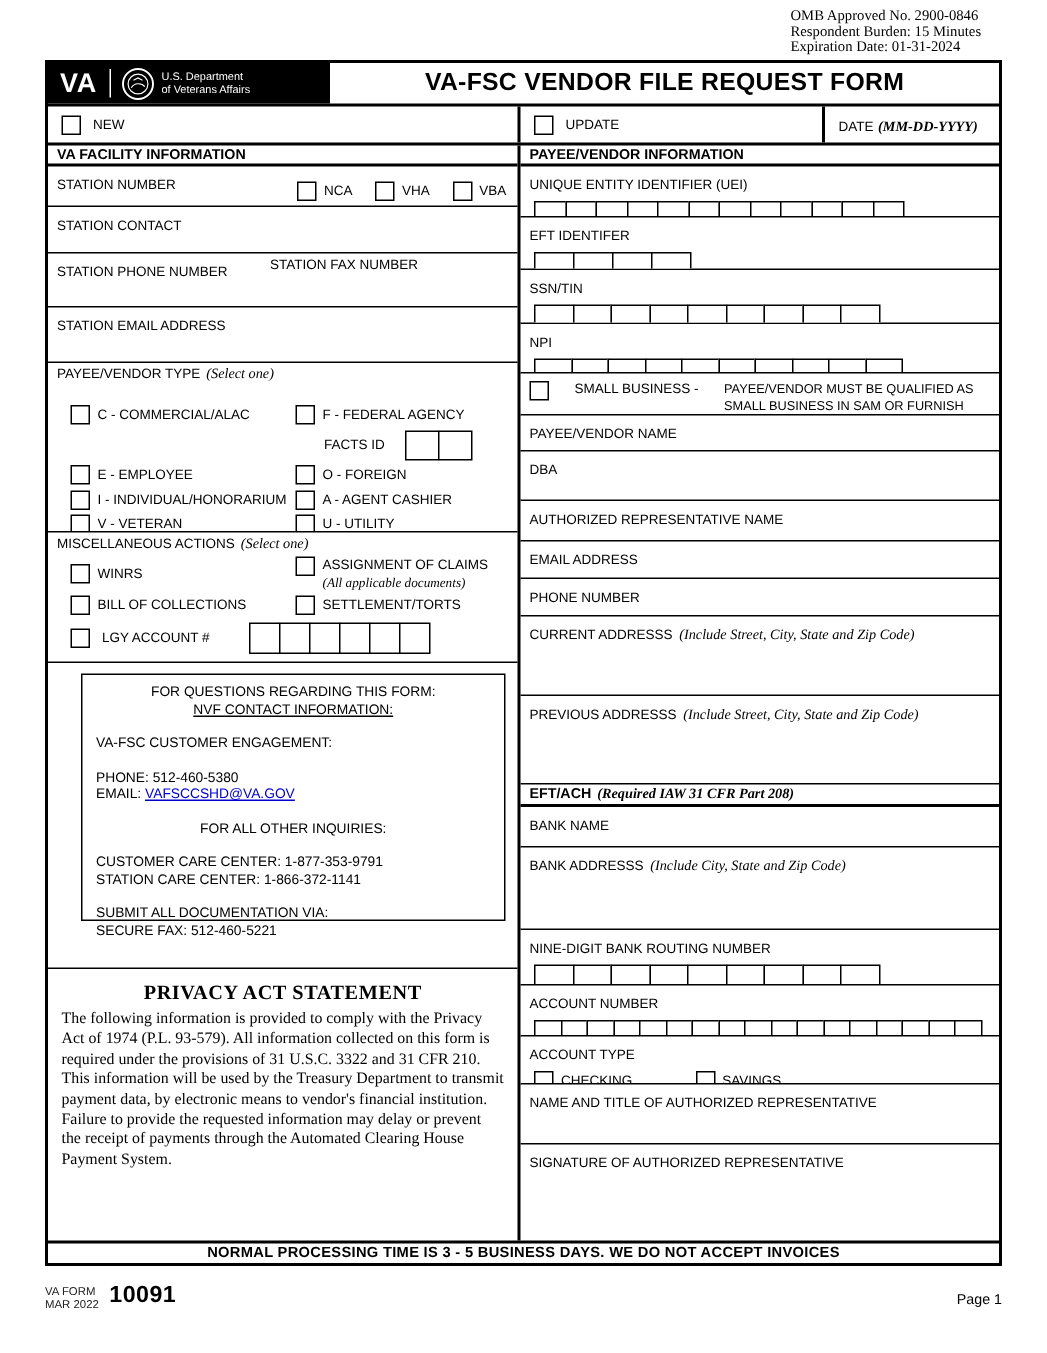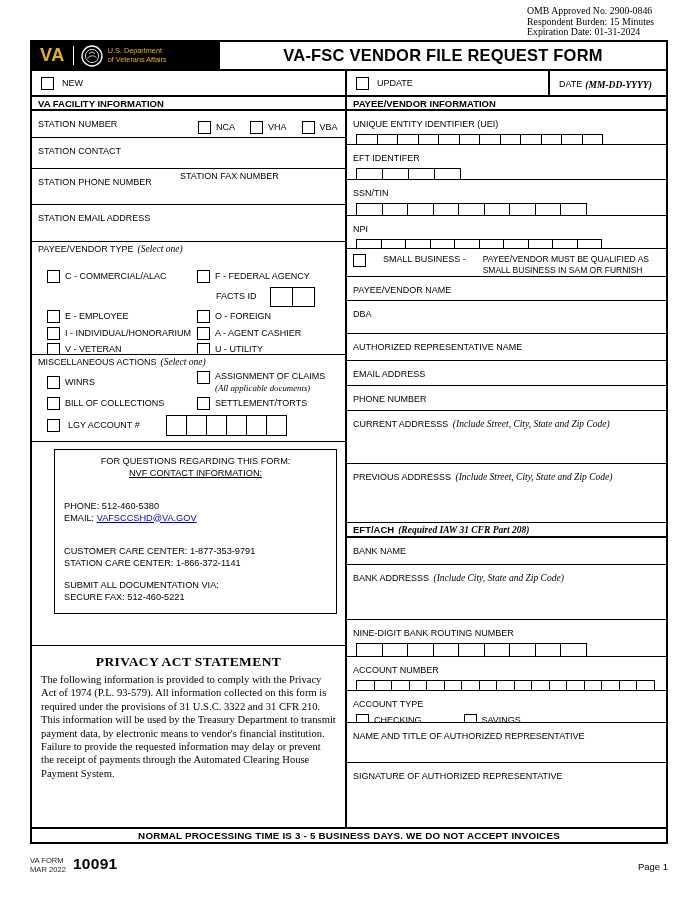--- a/index.html
+++ b/index.html
@@ -2,21 +2,21 @@
 <html><head>
 <meta charset="utf-8">
 <style>
   *{margin:0;padding:0;box-sizing:border-box}
   html,body{background:#fff}
   body{width:698px;height:902px;font-family:"Liberation Sans",sans-serif;color:#000}
   .page{position:relative;width:698px;height:902px;background:#fff;overflow:hidden}
   .omb{position:absolute;left:527px;top:6px;font-family:"Liberation Serif",serif;font-size:9.8px;line-height:10.6px;white-space:nowrap}
   .form{position:absolute;left:30px;top:40px;width:638px;border:2px solid #000;background:#fff}
   .header-row{display:flex;height:29px;border-bottom:2px solid #000}
-  .logo-bar{width:186px;background:#000;color:#eab308;display:flex;align-items:center;padding-left:8px}
+  .logo-bar{width:186px;background:#000;color:#ffffff;display:flex;align-items:center;padding-left:8px}
   .va-word{font-size:18px;font-weight:bold;letter-spacing:.5px}
   .logo-sep{width:1px;height:19px;background:#fff;margin:0 7px 0 8px}
   .seal{width:22px;height:22px;margin-right:5px;flex:none}
   .dept{font-size:7.3px;line-height:8.4px}
   .title-box{flex:1;border-left:2px solid #000;display:flex;align-items:center;justify-content:center;font-weight:bold;font-size:16.5px;letter-spacing:.2px}
   .status-row{display:flex;height:26px;border-bottom:2px solid #000}
   .scell{display:flex;align-items:center;padding-left:9px;gap:8px}
   .scell.new{width:315px;border-right:2px solid #000}
   .scell.upd{flex:1;border-right:2px solid #000}
   .scell.date{width:116px;align-items:center;padding-top:3px;gap:3px}
@@ -241,27 +241,29 @@
                 <span class="comb-cell"></span>
               </span>
           </div>
         </div>
 
         <div class="row" style="height:204px">
           <div class="contact-box">
             <div class="ctr">FOR QUESTIONS REGARDING THIS FORM:</div>
             <div class="ctr und">NVF CONTACT INFORMATION:</div>
             <div class="sp"></div>
+            <div>VA-FSC CUSTOMER ENGAGEMENT:</div>
             <div class="sp"></div>
             <div>PHONE:  512-460-5380</div>
             <div>
               <span>EMAIL:</span>
               <span class="link">VAFSCCSHD@VA.GOV</span>
             </div>
             <div class="sp"></div>
+            <div class="ctr">FOR ALL OTHER INQUIRIES:</div>
             <div class="sp"></div>
             <div>CUSTOMER CARE CENTER:  1-877-353-9791</div>
             <div>STATION CARE CENTER:  1-866-372-1141</div>
             <div class="sp"></div>
             <div>SUBMIT ALL DOCUMENTATION VIA:</div>
             <div>SECURE FAX:  512-460-5221</div>
           </div>
         </div>
 
         <div class="row nb" style="height:181px">

